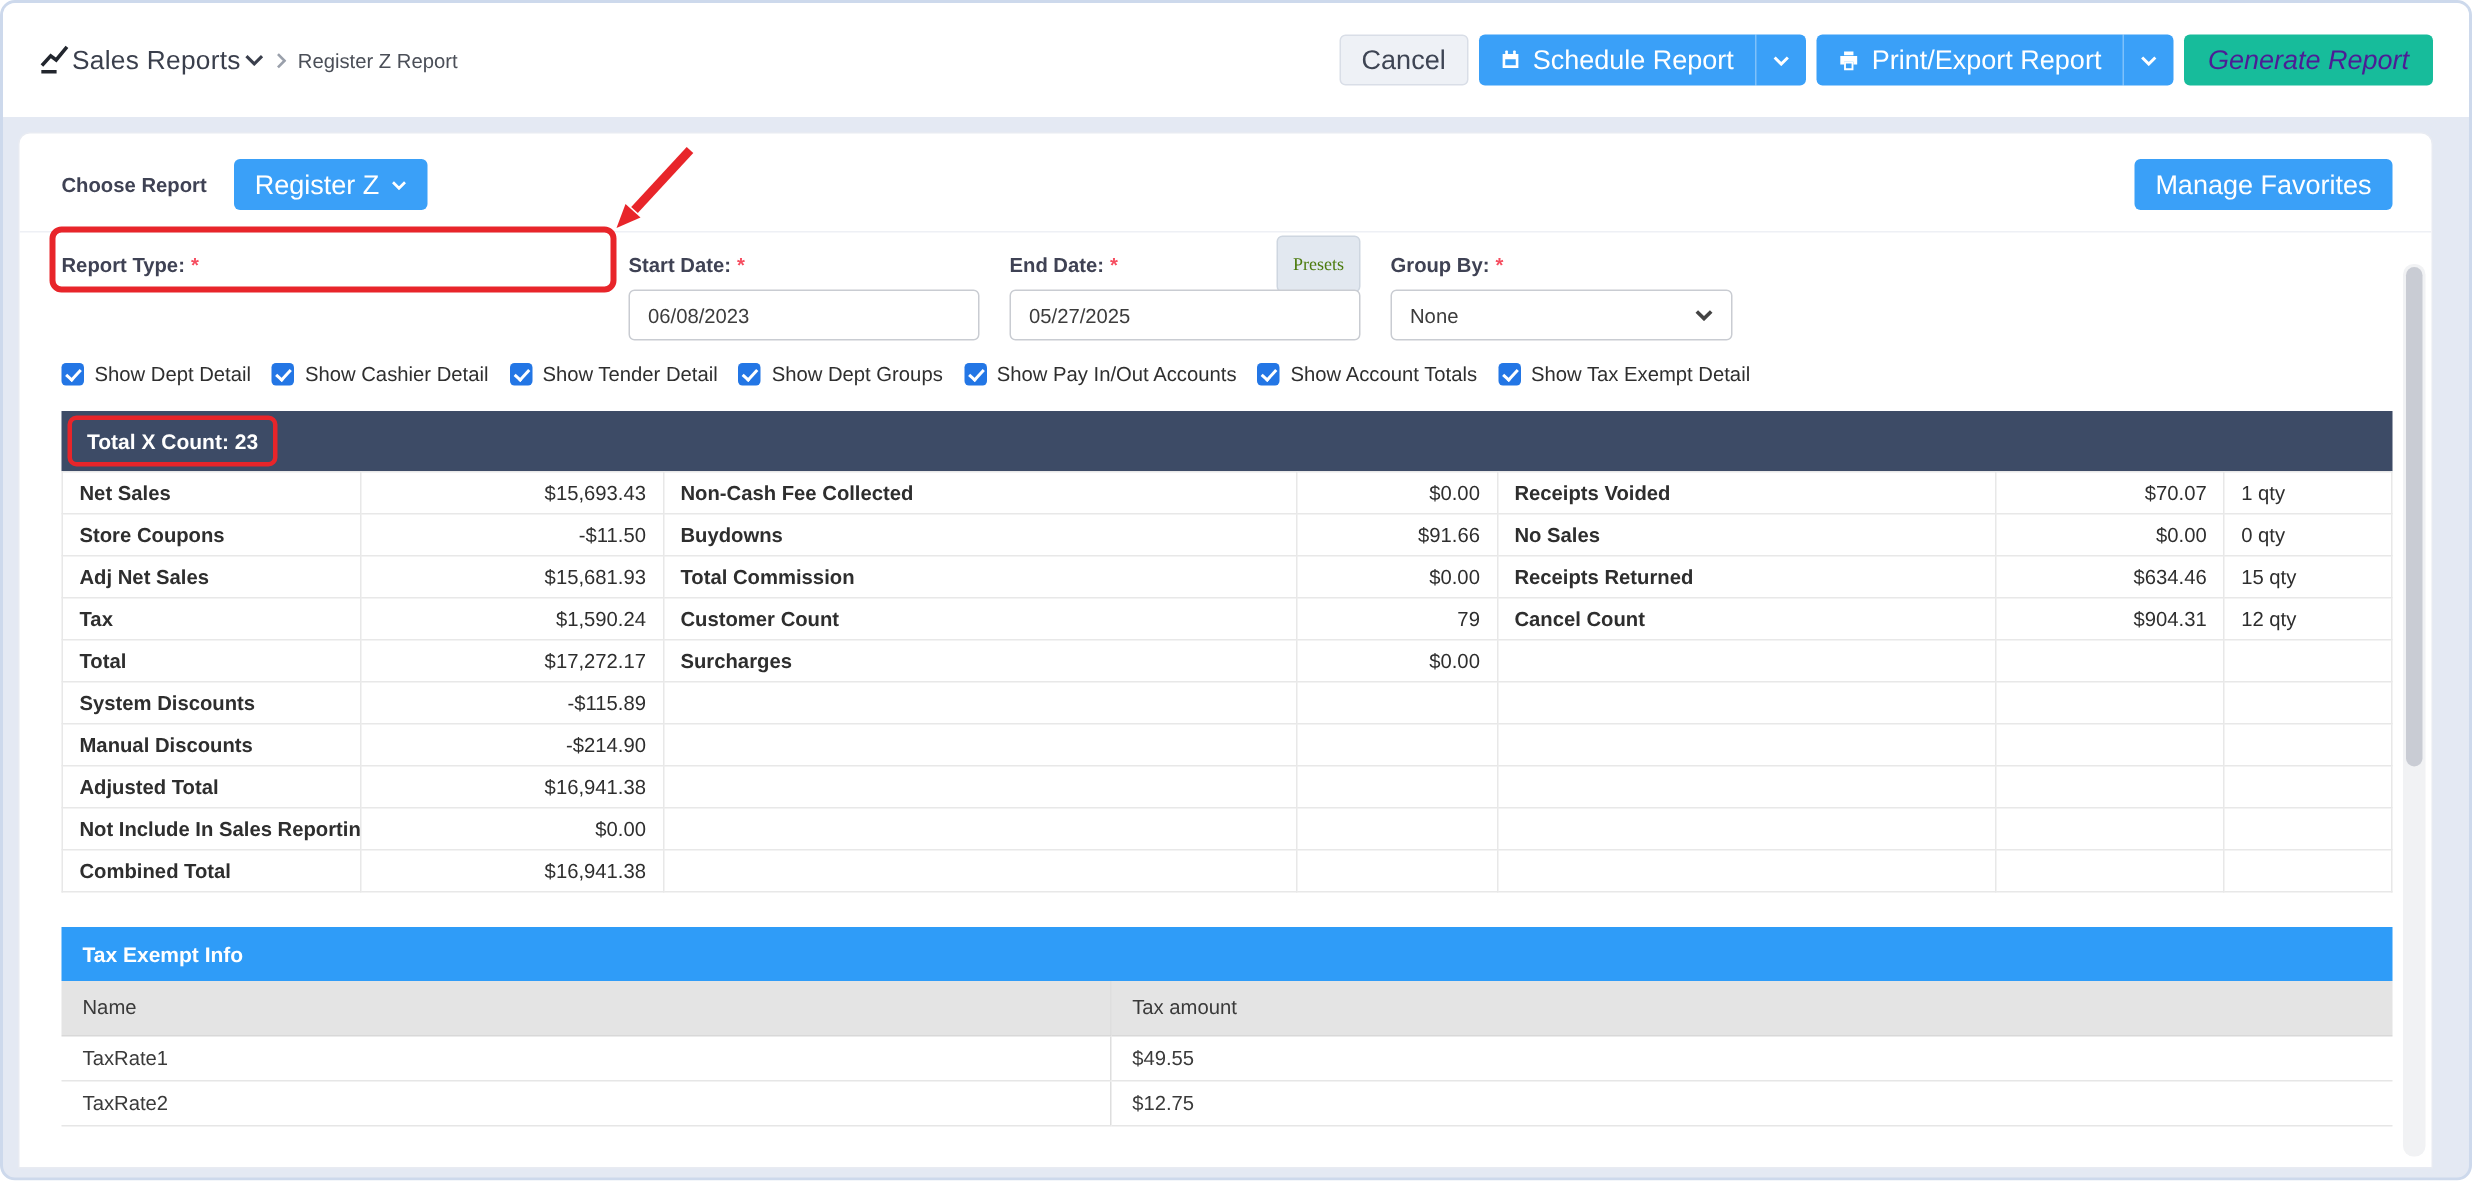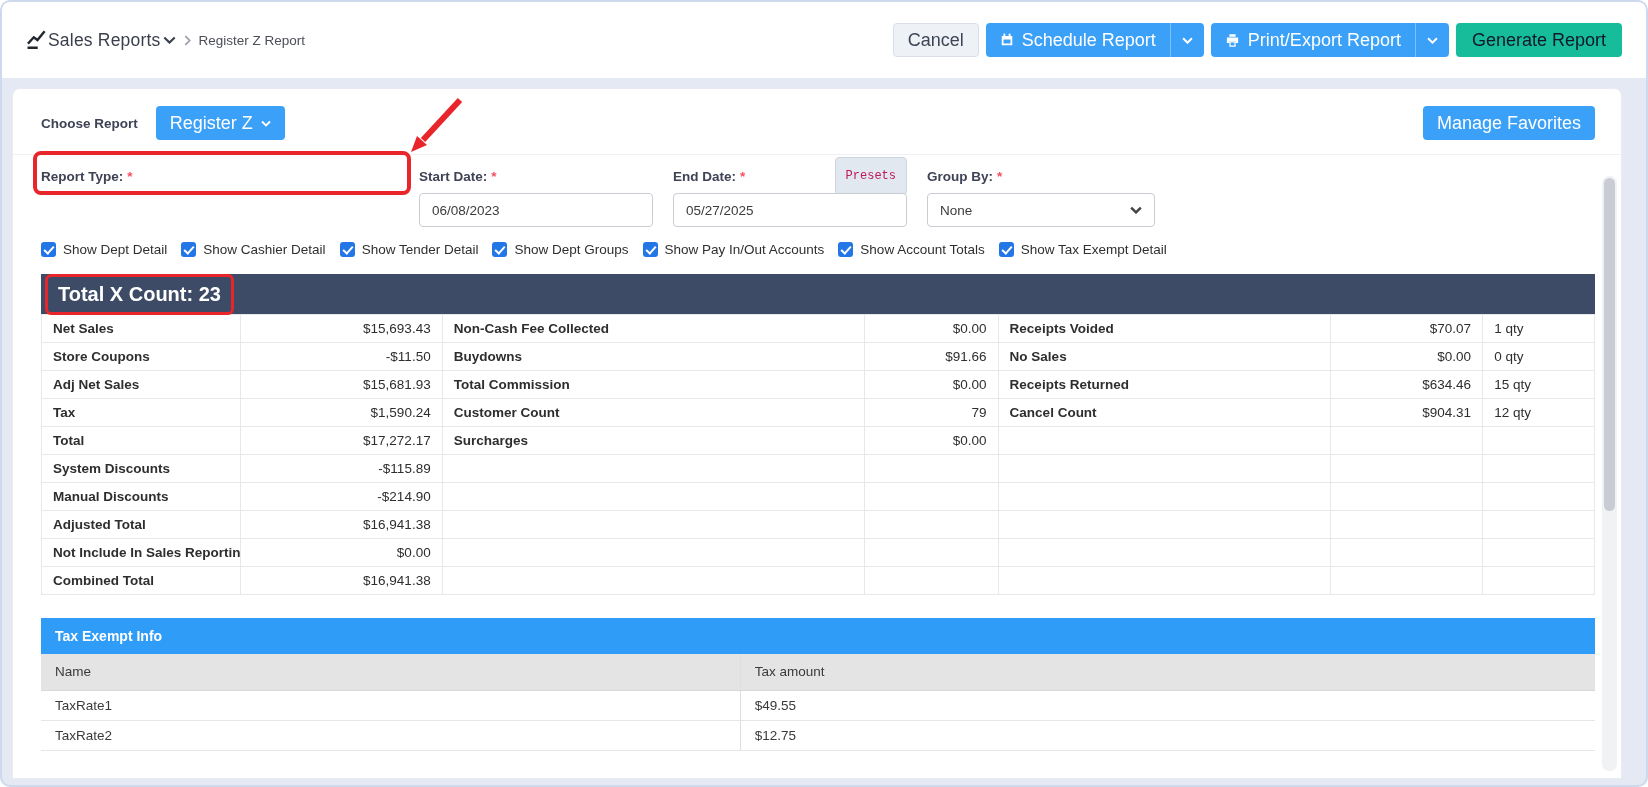--- a/index.html
+++ b/index.html
@@ -34,21 +34,21 @@
   .crumb-sep{display:flex;align-items:center;color:#9aa0ab;margin:0 8px;}
   .tb-crumb{font-size:13.5px;color:#4b4f58;}
   .tb-right{display:flex;align-items:center;gap:7px;}
   .btn{
     height:34px;border:none;border-radius:4px;font-size:18px;font-weight:500;
     font-family:inherit;display:inline-flex;align-items:center;cursor:pointer;
     padding:0 14px;line-height:1;
   }
   .btn-light{background:#eef1f6;border:1px solid #d9dee7;color:#3e4554;}
   .btn-blue{background:var(--accent-blue);color:#fff;}
-  .btn-teal{background:var(--teal-green);color:#0f172a;padding:0 16px;}
+  .btn-teal{background:var(--teal-green);color:#4c1d95;padding:0 16px;font-style:italic;}
   .btn.split{padding:0;}
   .split .seg-main{display:inline-flex;align-items:center;gap:8px;padding:0 14px;height:100%;}
   .split .vdiv{width:1px;align-self:stretch;background:rgba(255,255,255,.35);}
   .split .seg-caret{display:inline-flex;align-items:center;padding:0 11px;height:100%;}
   .ico{display:flex;align-items:center;}
   
   .page{position:absolute;top:86px;left:10px;right:24px;bottom:6px;}
   .card{
     position:relative;height:100%;background:#fff;border:1px solid #e8ebf2;
     border-radius:8px 8px 0 0;padding:16px 26px 0 28px;overflow:hidden;
@@ -78,21 +78,21 @@
   .star{color:#f64e60;margin-left:4px;font-weight:700;}
   .lab-left{display:flex;align-items:baseline;}
   .fctrl{
     width:100%;height:34px;border:1px solid #c9ccd2;border-radius:4px;
     padding:0 12px;font-size:13.5px;color:#3c3c3c;background:#fff;font-family:inherit;
   }
   .fselect{display:flex;align-items:center;justify-content:space-between;cursor:pointer;}
   .fselect .chev-dark{color:#444;display:flex;align-items:center;}
   .btn-presets{
     height:38px;border:1px solid #ced6e0;border-radius:4px;background:#e2e8f0;
-    color:#be185d;font-size:12px;font-family:Liberation Mono, monospace;padding:0 10px;cursor:pointer;
+    color:#4d7c0f;font-size:12px;font-family:Liberation Serif, serif;padding:0 10px;cursor:pointer;
   }
   
   .annot-rect{
     position:absolute;top:-15px;left:-8px;right:-12px;bottom:-2px;
     border:4px solid var(--annotation-red);border-radius:8px;
     pointer-events:none;z-index:6;
   }
   .annot-arrow{position:absolute;left:340px;top:-80px;width:110px;height:80px;
     pointer-events:none;z-index:6;overflow:visible;}
   
@@ -107,21 +107,21 @@
     border:solid #fff;border-width:0 2px 2px 0;transform:rotate(42deg);
   }
   .chklabel{font-size:13.5px;color:#2f2f2f;}
   
   .tbl-wrap{margin-top:17px;}
   .thead-dark{
     height:40px;background:var(--dark-header);display:flex;align-items:center;
     padding:0 14px;color:#fff;
   }
   .xcount{
-    font-size:20px;font-weight:700;display:inline-block;
+    font-size:14px;font-weight:700;display:inline-block;
     border:3px solid var(--annotation-red);border-radius:6px;
     padding:6px 10px;margin-left:-10px;
   }
   table{width:100%;border-collapse:collapse;table-layout:fixed;border-radius:11px;}
   .sum-table td{
     height:28px;border:1px solid #e8e8e8;padding:2px 11px;
     font-size:13.5px;color:#2e2e2e;overflow:hidden;white-space:nowrap;
   }
   .sum-table td.lbl{font-weight:700;}
   .sum-table td.val{text-align:right;}

